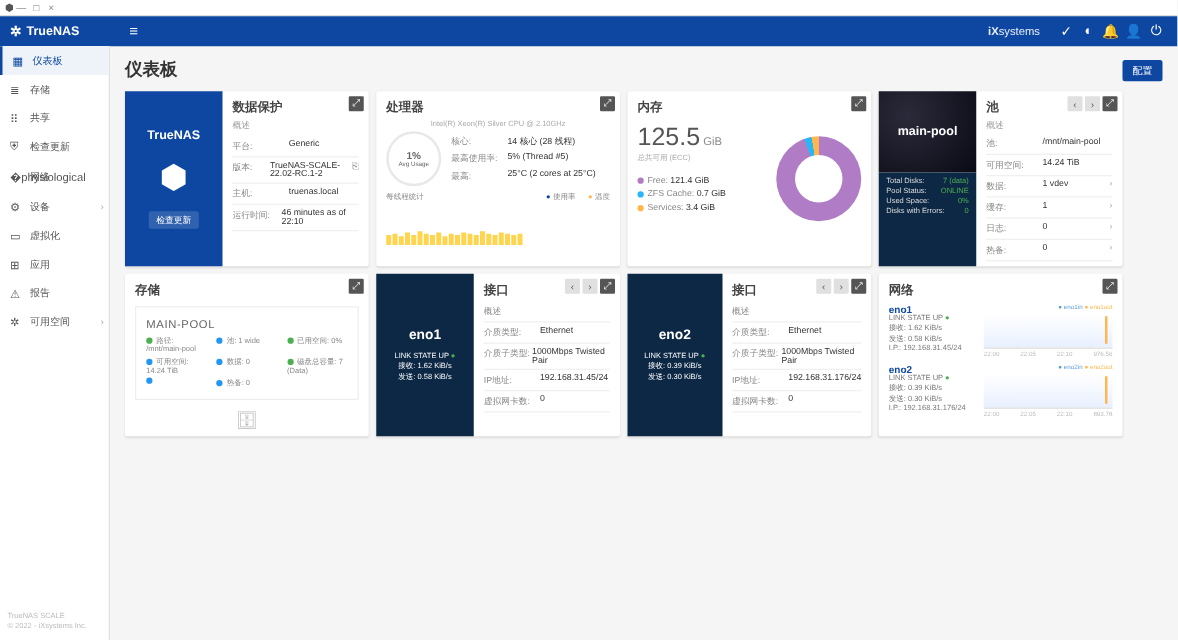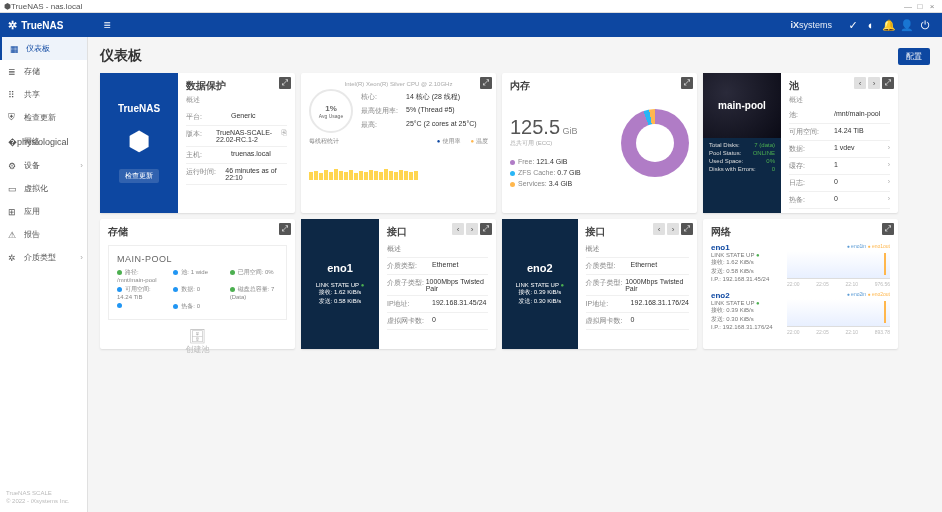--- a/index.html
+++ b/index.html
@@ -53,21 +53,20 @@
 .minichart::after{content:"";position:absolute;right:4px;top:2px;width:2px;height:22px;background:#ffb74d}
 .storagebox{border:1px solid #eee;padding:8px;margin-top:4px}
 .sgrid{display:grid;grid-template-columns:1fr 1fr 1fr;gap:2px 8px;font-size:6px;color:#888;margin-top:4px}
 .axis{display:flex;justify-content:space-between;font-size:5px;color:#bbb;margin-top:2px}
 </style>
 </head>
 <body>
 
 <div class="titlebar">
  <span>⬢</span>
- <span class="title">TrueNAS - nas.local</span>
  <span class="wbtn">—</span>
  <span class="wbtn">□</span>
  <span class="wbtn">×</span>
 </div>
 
 <div class="topbar">
  <div class="logo">
   <span class="gear">✲</span>
   <span>TrueNAS</span>
  </div>
@@ -116,21 +115,21 @@
         <div class="sitem ">
           <span class="mi">⊞</span>
           <span>应用</span>
         </div>
         <div class="sitem ">
           <span class="mi">⚠</span>
           <span>报告</span>
         </div>
         <div class="sitem ">
           <span class="mi">✲</span>
-          <span>介质类型</span>
+          <span>可用空间</span>
           <span class="chev">›</span>
         </div>
       </div>
  <div class="sfooter">
   <div>TrueNAS SCALE</div>
   <div>© 2022 - iXsystems Inc.</div>
  </div>
 </div>
 
 <div class="content">
@@ -173,20 +172,21 @@
                 <span class="v">46 minutes as of 22:10</span>
               </div>
             </div>
    </div>
   </div>
 
   <div class="card" style="width:195px;height:140px;flex-direction:column;padding:6px 8px">
    <div class="cardactions">
             <span class="cbtn">⤢</span>
           </div>
+   <div class="chead">处理器</div>
    <div style="font-size:6px;color:#aaa;text-align:center;margin:2px 0">Intel(R) Xeon(R) Silver CPU @ 2.10GHz</div>
    <div style="display:flex;gap:8px;align-items:center">
     <div class="cpucircle">
      <div style="font-weight:bold">1%</div>
      <div style="font-size:5px">Avg Usage</div>
     </div>
     <div id="cpurows" style="flex:1">
               <div class="kv" style="border:none;padding:2px 0">
                 <span class="k">核心:</span>
                 <span class="v">14 核心 (28 线程)</span>
@@ -233,21 +233,21 @@
             <div class="bar" style="height:9px"></div>
           </div>
   </div>
 
   <div class="card" style="width:195px;height:140px;padding:6px 8px">
    <div class="cardactions">
             <span class="cbtn">⤢</span>
           </div>
    <div style="flex:1">
     <div class="chead">内存</div>
-    <div style="margin-top:23px"><span style="font-size:20px;font-weight:300;color:#555">125.5</span> <span style="font-size:9px;color:#888">GiB</span></div>
+    <div style="margin-top:6px"><span style="font-size:20px;font-weight:300;color:#555">125.5</span> <span style="font-size:9px;color:#888">GiB</span></div>
     <div style="font-size:6px;color:#aaa">总共可用 (ECC)</div>
     <div id="memrows" style="margin-top:8px">
               <div style="font-size:7px;padding:2px 0"><span class="dot" style="background:#b07cc6"></span><span style="color:#888">Free:</span> <span>121.4 GiB</span></div>
               <div style="font-size:7px;padding:2px 0"><span class="dot" style="background:#29b6f6"></span><span style="color:#888">ZFS Cache:</span> <span>0.7 GiB</span></div>
               <div style="font-size:7px;padding:2px 0"><span class="dot" style="background:#ffb74d"></span><span style="color:#888">Services:</span> <span>3.4 GiB</span></div>
             </div>
    </div>
    <div style="display:flex;align-items:center">
             <div class="donut"></div>
           </div>
@@ -334,21 +334,20 @@
               <div><span class="dot" style="background:#4caf50"></span>已用空间: 0%</div>
               <div><span class="dot" style="background:#2196f3"></span>可用空间: 14.24 TiB</div>
               <div><span class="dot" style="background:#2196f3"></span>数据: 0</div>
               <div><span class="dot" style="background:#4caf50"></span>磁盘总容量: 7 (Data)</div>
               <div><span class="dot" style="background:#2196f3"></span> </div>
               <div><span class="dot" style="background:#2196f3"></span>热备: 0</div>
             </div>
    </div>
    <div style="text-align:center;margin-top:8px;color:#bbb">
     <div style="font-size:14px">🗄</div>
-    <div style="font-size:8px;cursor:pointer">创建池</div>
    </div>
   </div>
 
   <div id="ifcards" style="display:flex;gap:6px">
           <div class="card" style="width:195px;height:130px">
   <div class="ifpanel">
               <div style="font-size:11px;font-weight:bold;margin-bottom:8px">eno1</div>
    <div style="font-size:6px">LINK STATE UP <span style="color:#4caf50">●</span></div>
    <div style="font-size:6px">接收: 1.62 KiB/s</div>
    <div style="font-size:6px">发送: 0.58 KiB/s</div>

